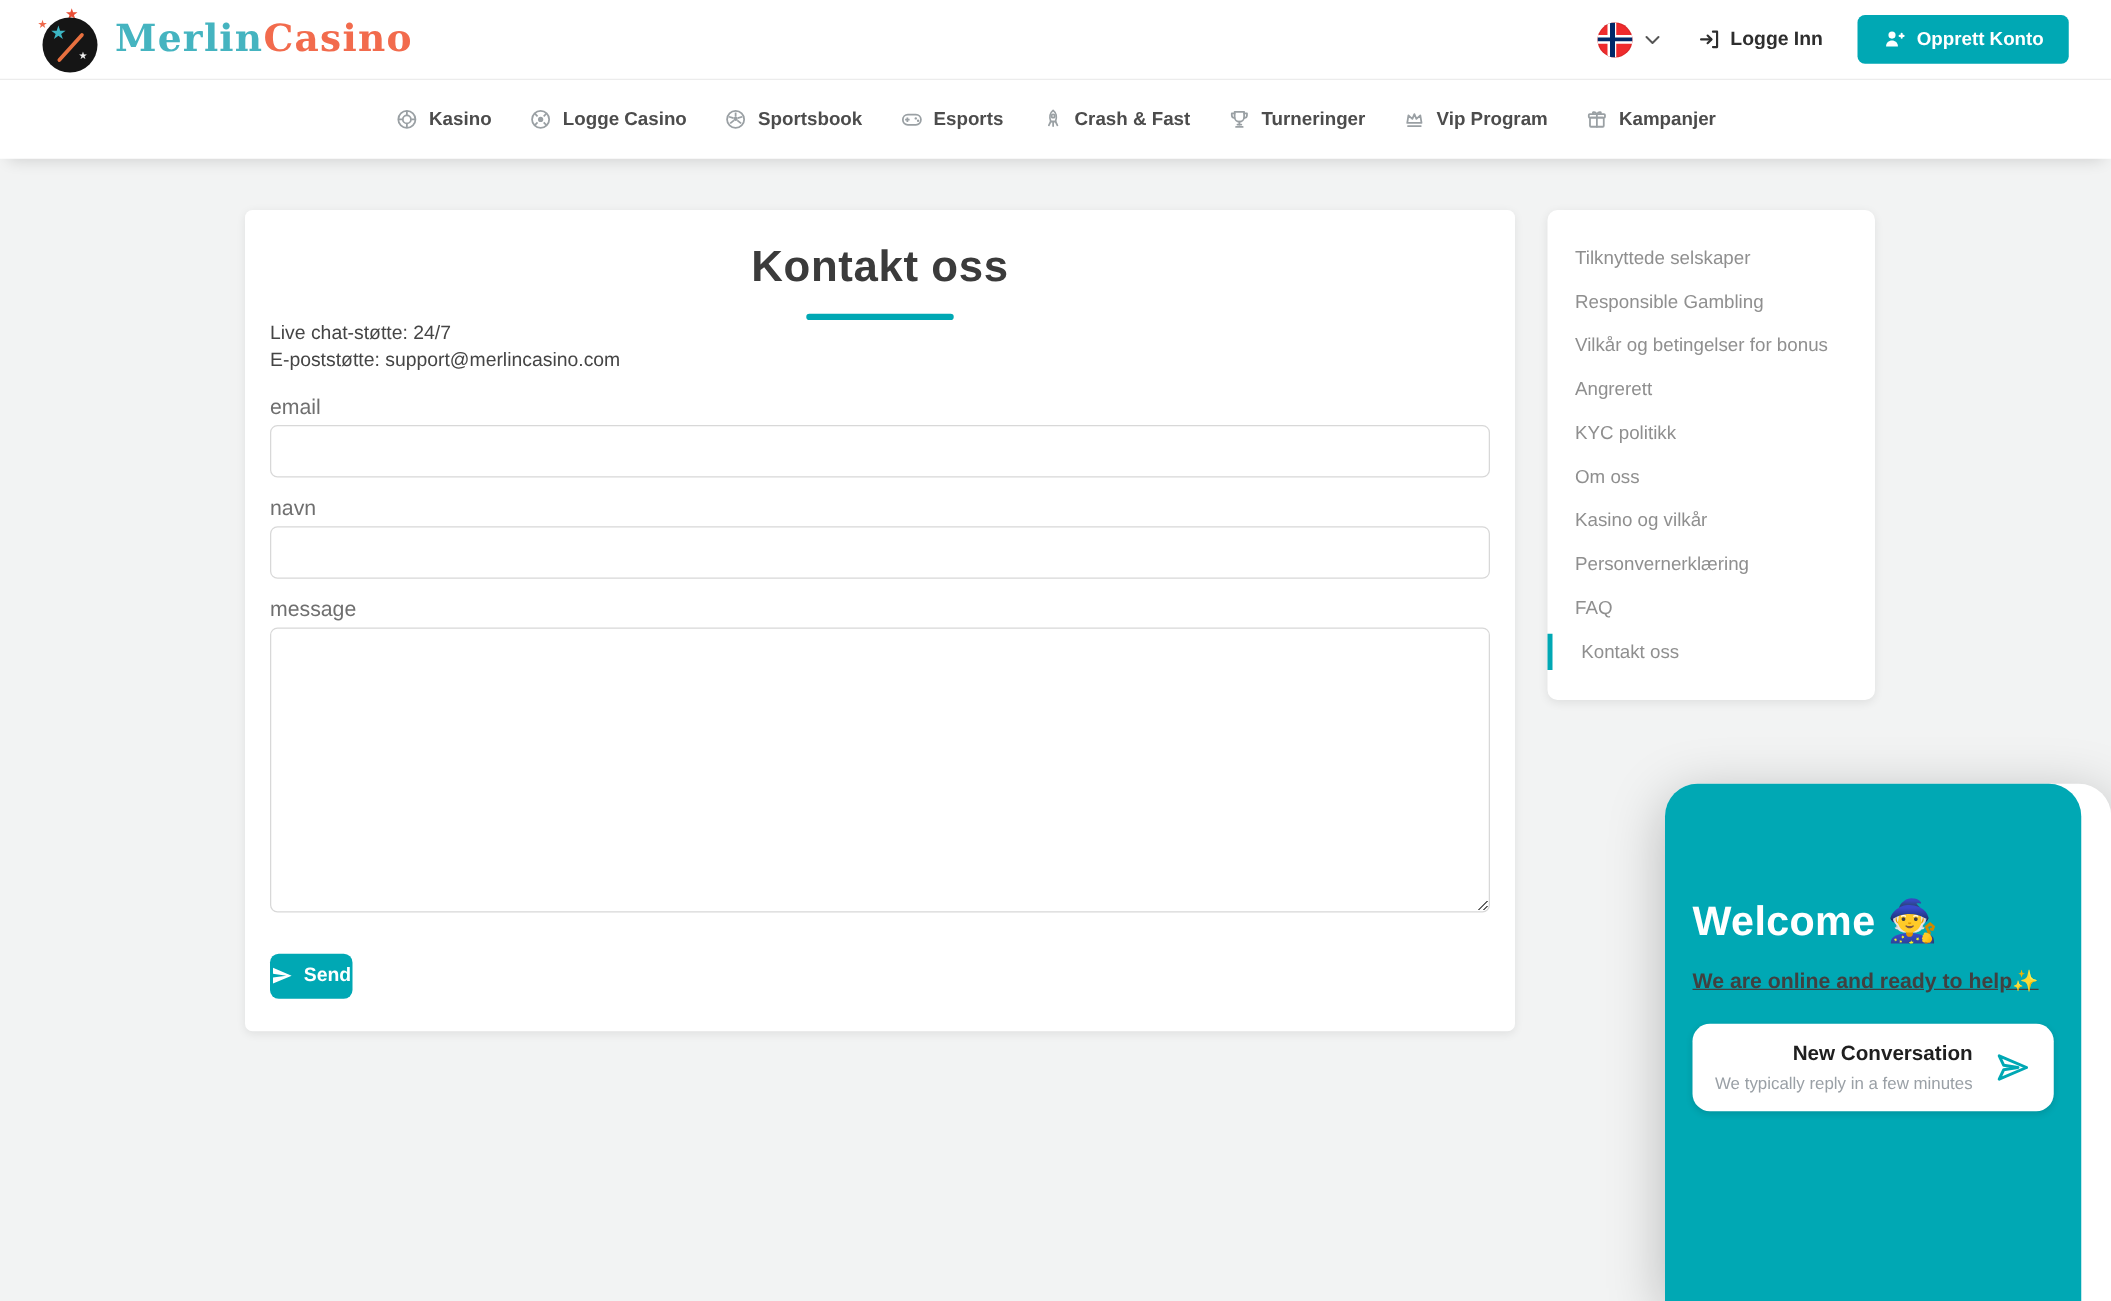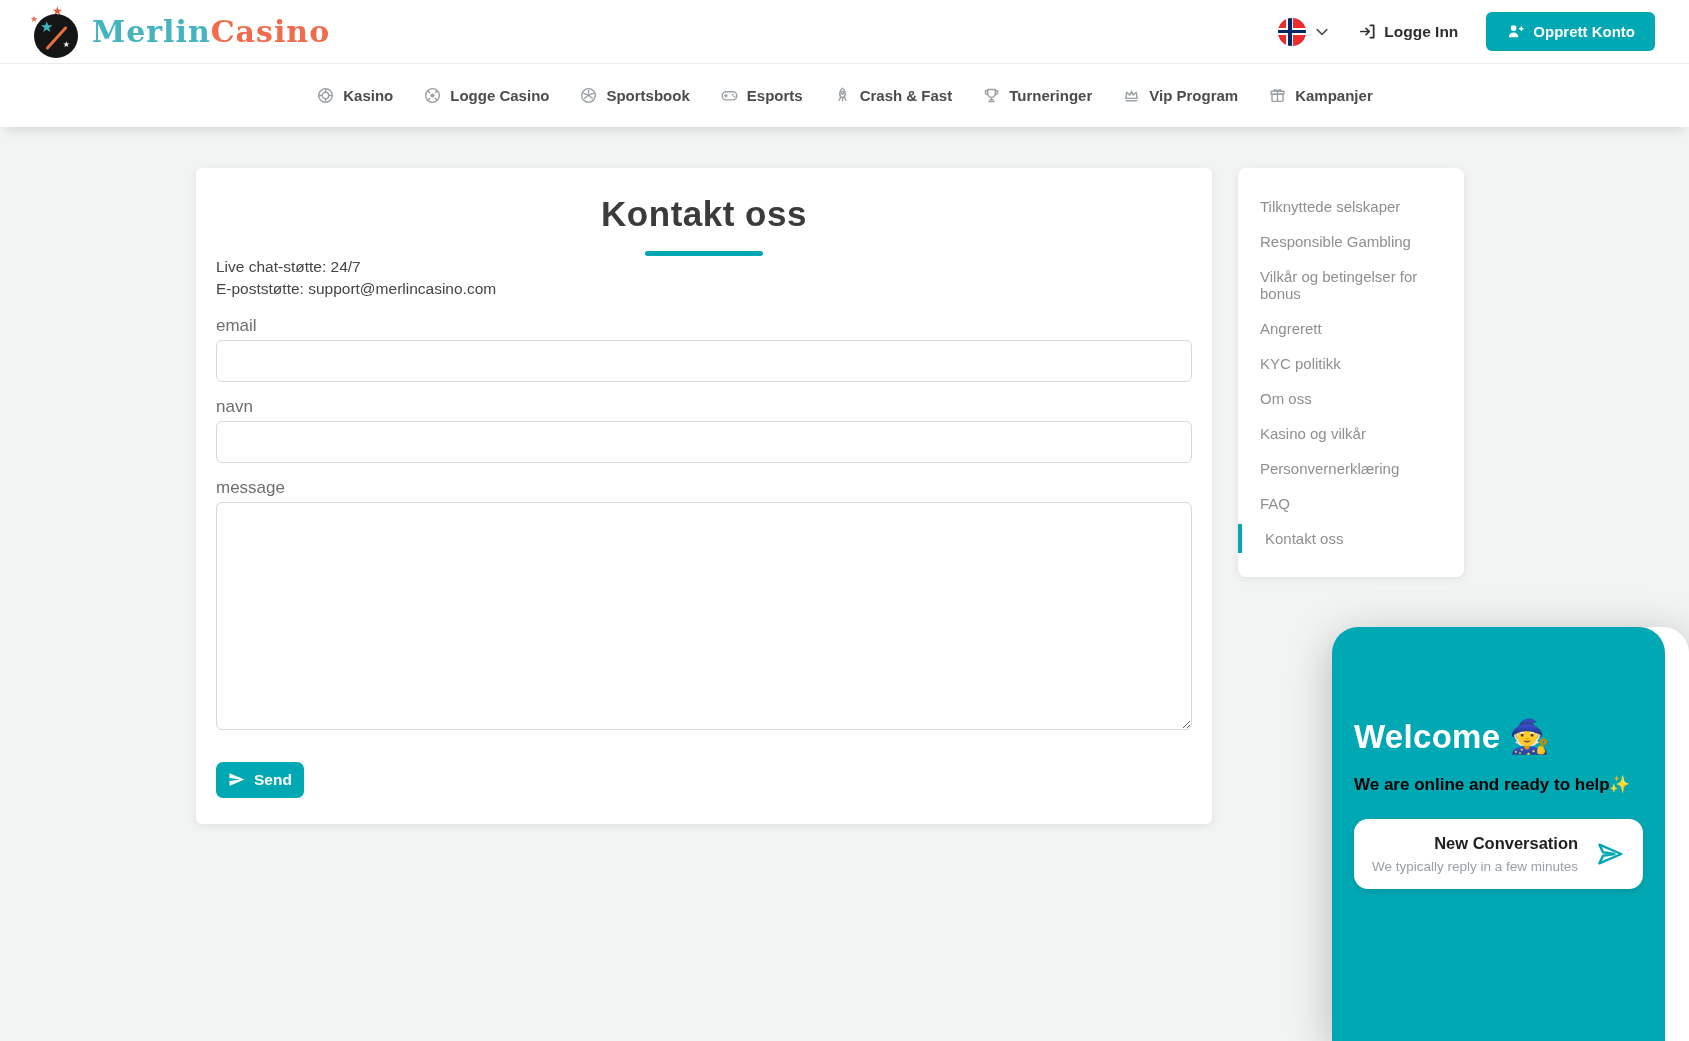--- a/index.html
+++ b/index.html
@@ -68,42 +68,42 @@
     font-size:15px; padding:0 12px; color:#333; background:#fff; outline:none; font-family:inherit;
   }
   .textarea-input {
     width:100%; height:228px; border:1px solid #d8d8d8; border-radius:6px;
     font-size:15px; padding:10px 12px; color:#333; background:#fff; outline:none;
     font-family:inherit; resize:both;
   }
   .send-btn {
     margin-top:28px; display:inline-flex; align-items:center; gap:9px; border:none; cursor:pointer;
     color:#fff; font-weight:700; font-size:15.5px; font-family:inherit;
-    padding:9px 12px; border-radius:7px;
+    padding:9px 1px; border-radius:7px;
   }
 
   
   .sidebar {
-    position:absolute; left:1238px; top:168px; width:226px;
+    position:absolute; left:1238px; top:168px; width:262px;
     background:#fff; border-radius:8px; box-shadow:0 2px 8px rgba(0,0,0,.08);
     padding:21px 0; z-index:1;
   }
   .side-item { position:relative; padding:9px 14px 9px 22px; font-size:15px; color:#8f8f8f; cursor:pointer; }
   .side-item.active { padding-left:27px; }
   .side-item.active .active-bar { position:absolute; left:0; top:3px; bottom:3px; width:4px; }
 
   
   .chat-widget {
     position:absolute; left:1332px; top:627px; right:0; bottom:0;
     background:#fff; border-radius:26px 26px 0 0;
     box-shadow:0 10px 45px rgba(0,0,0,.25); z-index:10;
   }
   .chat-teal { position:absolute; left:0; top:0; bottom:0; right:24px; border-radius:26px 26px 0 0; padding:90px 22px 0; }
   .chat-title { color:#fff; font-size:33px; font-weight:800; letter-spacing:.3px; }
-  .chat-status { color:#000000; font-size:17px; font-weight:700; margin-top:18px; }
+  .chat-status { color:#404040; font-size:17px; font-weight:700; margin-top:18px;text-decoration:underline; }
   .chat-card {
     margin-top:24px; background:#fff; border-radius:14px; padding:15px 18px;
     display:flex; align-items:center; justify-content:space-between; cursor:pointer;
     box-shadow:0 2px 6px rgba(0,0,0,.12);
   }
   .cc-title { font-size:16.5px; font-weight:700; color:#1f1f1f;text-align:right; }
   .cc-sub { font-size:13.5px; color:#9aa0a6; margin-top:6px; }
 </style>
 </head>
 <body>

